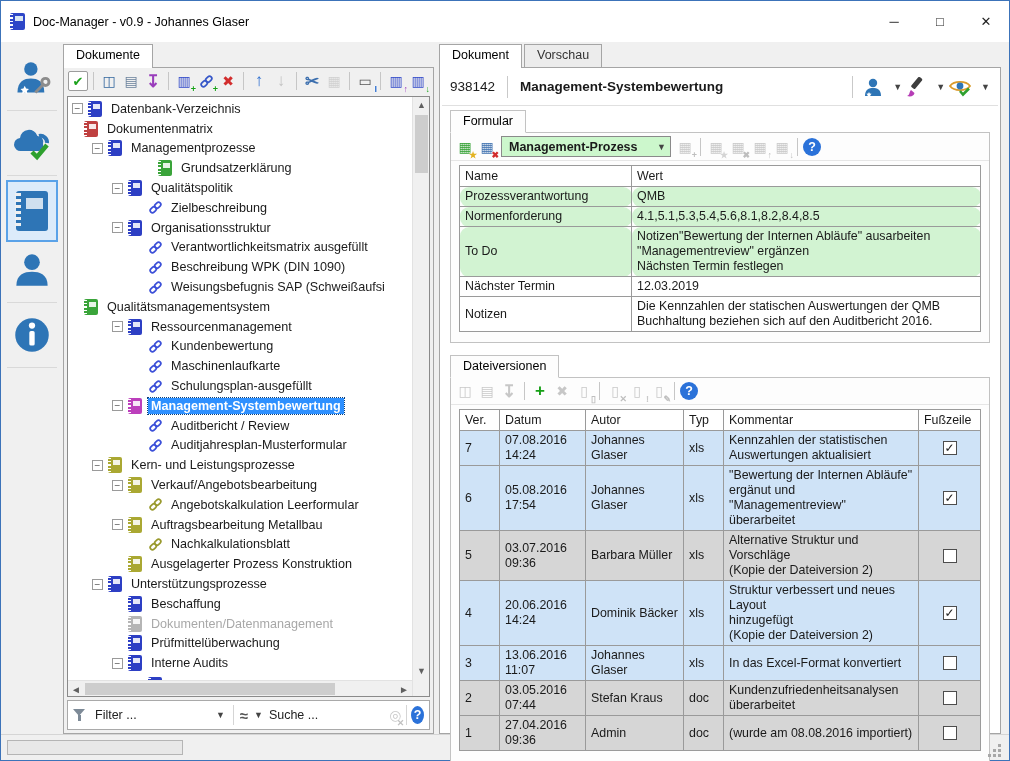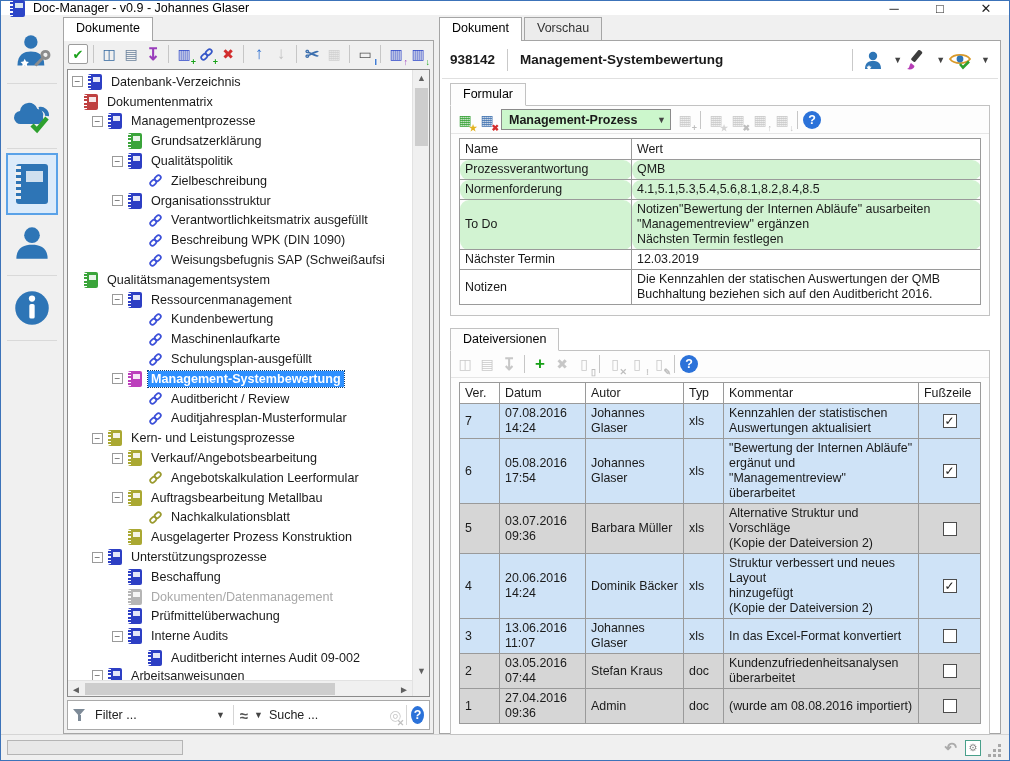--- a/index.html
+++ b/index.html
@@ -1,20 +1,20 @@
 <!DOCTYPE html>
 <html><head>
 <meta charset="utf-8">
 <style>
   * { box-sizing: border-box; margin: 0; padding: 0; }
   html,body { width:1010px; height:761px; font-family:"Liberation Sans", sans-serif; font-size:12.5px; color:#1a1a1a; background:#f0f0f0; overflow:hidden; }
   .window { width:1010px; height:761px; border:1px solid #3c73b9; display:flex; flex-direction:column; background:#f0f0f0; }
 
   
-  .titlebar { height:14px; background:#fff; display:flex; align-items:center; flex:0 0 auto; }
+  .titlebar { height:41px; background:#fff; display:flex; align-items:center; flex:0 0 auto; }
   .app-ico { width:15px; height:17px; margin:0 8px 0 9px; background:#2d46c8; border-radius:2px; position:relative; }
   .app-ico::before { content:""; position:absolute; left:0; top:1px; bottom:1px; width:3px;
      background:repeating-linear-gradient(to bottom,#fff 0 1.5px,transparent 1.5px 3.5px); }
   .app-ico::after { content:""; position:absolute; left:5px; top:3px; width:8px; height:5px; background:#d8e6f2; }
   .tb-title { flex:1; font-size:12.5px; color:#000; }
   .win-btns { display:flex; height:30px; }
   .wbtn { width:46px; height:30px; display:flex; align-items:center; justify-content:center; font-size:13px; color:#222; }
 
   
   .main { flex:1 1 auto; display:flex; padding-top:2px; min-height:0; }
@@ -94,21 +94,21 @@
   .funnel::before { content:""; position:absolute; left:0; top:1px; border-left:6px solid transparent;
                     border-right:6px solid transparent; border-top:7px solid #7d8a97; }
   .funnel::after { content:""; position:absolute; left:5px; top:7px; width:3px; height:6px; background:#7d8a97; }
   .fcombo { flex:0 0 138px; display:flex; align-items:center; height:22px; padding:0 4px; color:#222; }
   .fsep { width:1px; height:20px; background:#d5d5d5; }
   .approx { display:flex; align-items:center; font-weight:bold; font-size:15px; color:#555; padding:0 2px; }
   .search-in { flex:1 1 auto; border:none; outline:none; font:12.5px "Liberation Sans",sans-serif; color:#222; min-width:40px; }
 
   
   .doc-header { display:flex; align-items:center; height:37px; padding:0 10px; flex:0 0 auto; }
-  .doc-id { font-weight:bold; font-size:13.5px; }
+  .doc-id { font-weight:normal; font-size:13.5px; }
   .vdiv { width:1px; height:22px; background:#c9c9c9; margin:0 12px; }
   .doc-title { font-weight:bold; font-size:13.5px; flex:1; }
   .hdr-icons { display:flex; align-items:center; gap:3px; }
   .hdr-icons .vdiv { margin:0 6px; }
   .hicon { display:inline-flex; align-items:center; }
   .hr-line { height:1px; background:#e0e0e0; margin:0 2px; flex:0 0 auto; }
 
   .group { margin:26px 10px 0; border:1px solid #c2c2c2; background:#fdfdfd; position:relative; flex:0 0 auto; }
   .group-tab { position:absolute; top:-23px; left:-1px; height:23px; border:1px solid #c2c2c2; border-bottom:1px solid #fdfdfd;
                background:#fdfdfd; padding:3px 12px 0; font-size:12.5px; color:#000; }
@@ -243,21 +243,21 @@
               <div class="tree-row" style="">
                 <span class="exp-spacer"></span>
                 <span class="nb nb-red"></span>
                 <span class="tlabel">Dokumentenmatrix</span>
               </div>
               <div class="tree-row" style="padding-left: 24px;">
                 <span class="expander">−</span>
                 <span class="nb nb-blue"></span>
                 <span class="tlabel">Managementprozesse</span>
               </div>
-              <div class="tree-row" style="padding-left: 44px;">
+              <div class="tree-row" style="padding-left: 26px; margin-left: 48px;">
                 <span class="exp-spacer"></span>
                 <span class="nb nb-green"></span>
                 <span class="tlabel">Grundsatzerklärung</span>
               </div>
               <div class="tree-row" style="padding-left: 44px;">
                 <span class="expander">−</span>
                 <span class="nb nb-blue"></span>
                 <span class="tlabel">Qualitätspolitik</span>
               </div>
               <div class="tree-row" style="padding-left: 64px; text-align: right;">

